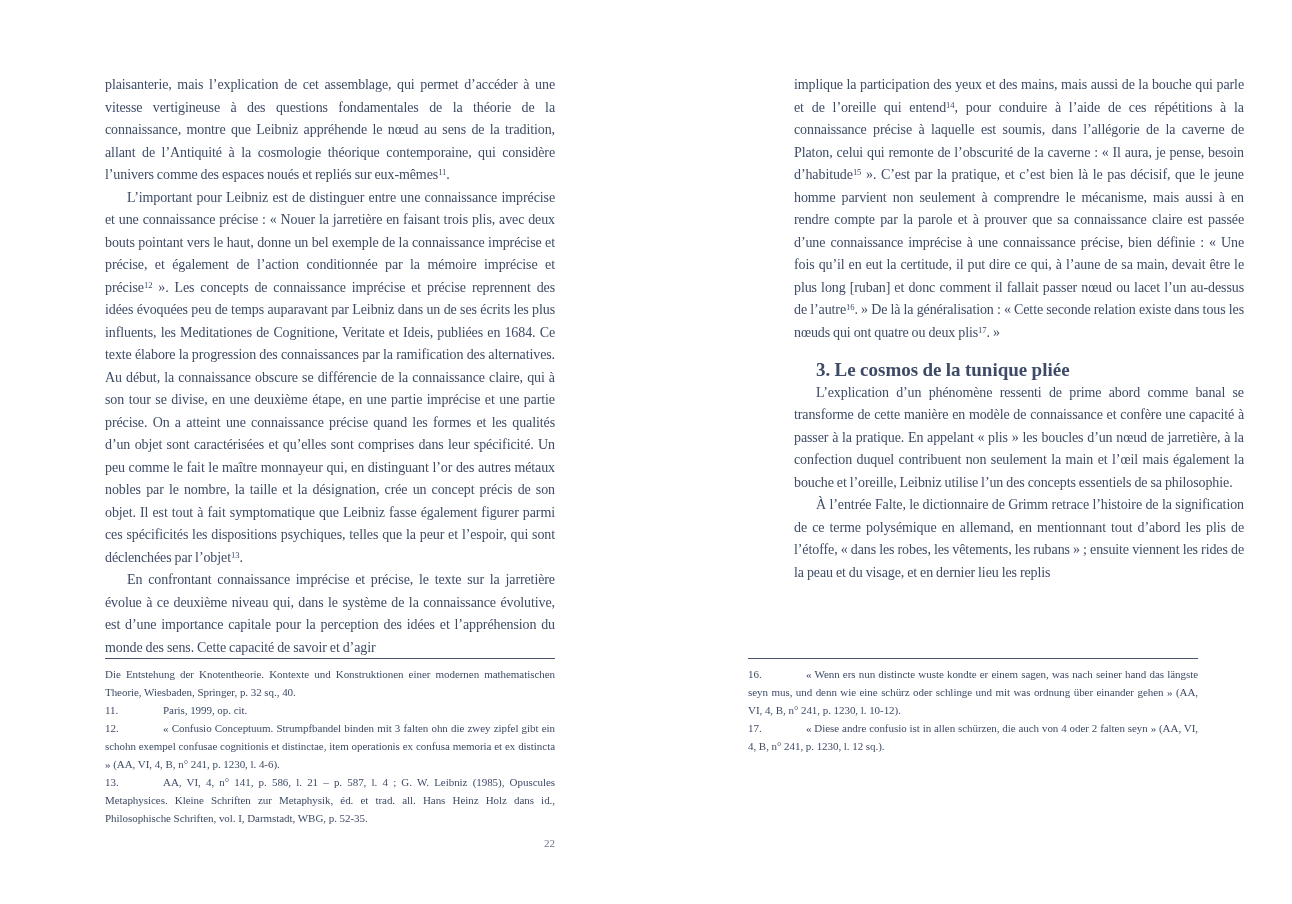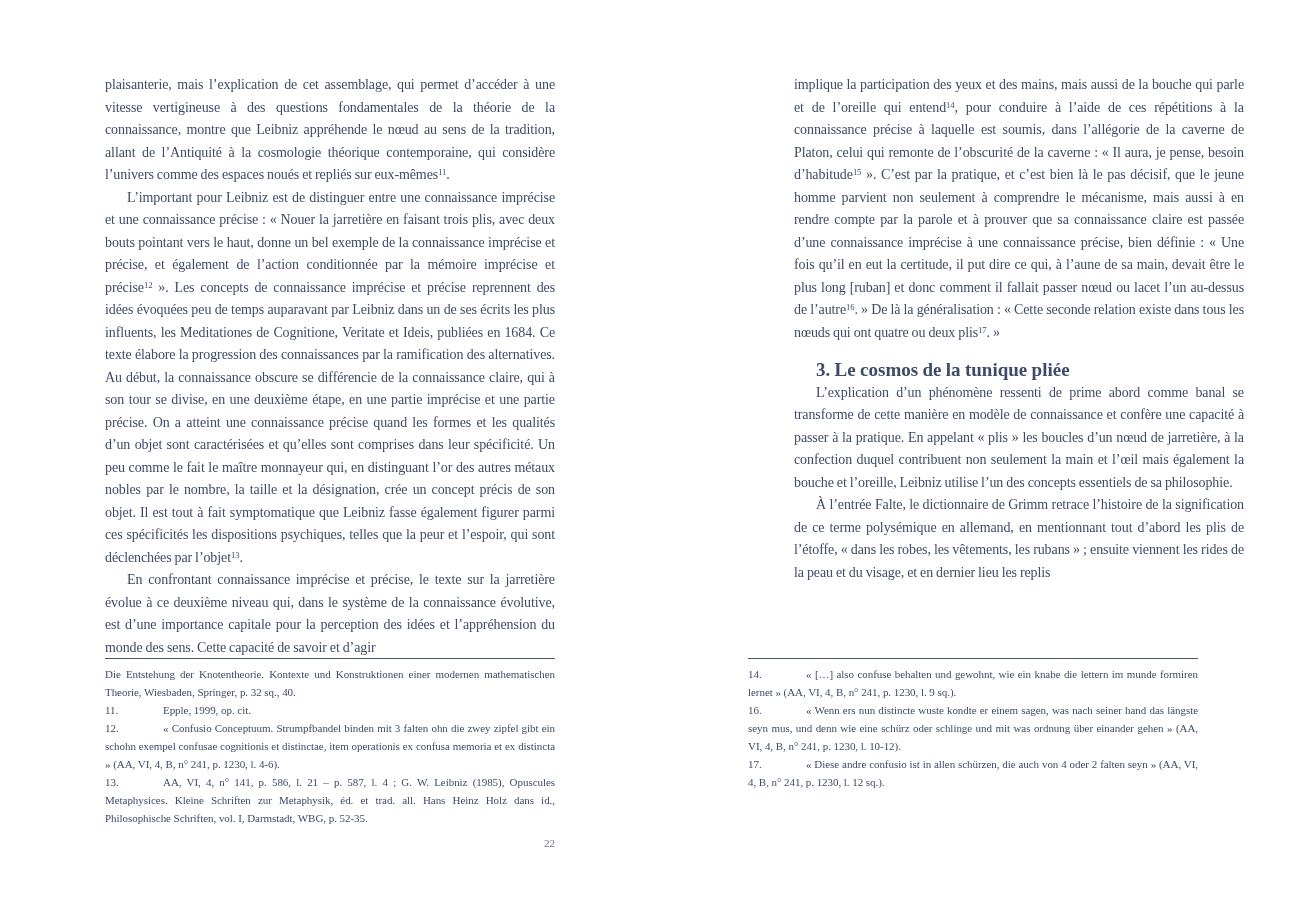--- a/index.html
+++ b/index.html
@@ -49,33 +49,32 @@
 
 <section class="page" id="page-left">
   <div class="body-text">
       <p class="para"><span>plaisanterie, mais l’explication de cet assemblage, qui permet d’accéder à une vitesse vertigineuse à des questions fondamentales de la théorie de la connaissance, montre que Leibniz appréhende le nœud au sens de la tradition, allant de l’Antiquité à la cosmologie théorique contemporaine, qui considère l’univers comme des espaces noués et repliés sur eux-mêmes</span><sup>11</sup><span>.</span></p>
       <p class="para indent"><span>L’important pour Leibniz est de distinguer entre une connaissance imprécise et une connaissance précise : « Nouer la jarretière en faisant trois plis, avec deux bouts pointant vers le haut, donne un bel exemple de la connaissance imprécise et précise, et également de l’action conditionnée par la mémoire imprécise et précise</span><sup>12</sup><span> ». Les concepts de connaissance </span><span class="it">imprécise</span><span> et </span><span class="it">précise</span><span> reprennent des idées évoquées peu de temps auparavant par Leibniz dans un de ses écrits les plus influents, les </span><span class="it">Meditationes de Cognitione, Veritate et Ideis,</span><span> publiées en 1684. Ce texte élabore la progression des connaissances par la ramification des alternatives. Au début, la connaissance </span><span class="it">obscure</span><span> se différencie de la connaissance </span><span class="it">claire</span><span>, qui à son tour se divise, en une deuxième étape, en une partie </span><span class="it">imprécise</span><span> et une partie </span><span class="it">précise</span><span>. On a atteint une connaissance </span><span class="it">précise</span><span> quand les formes et les qualités d’un objet sont caractérisées et qu’elles sont comprises dans leur spécificité. Un peu comme le fait le maître monnayeur qui, en distinguant l’or des autres métaux nobles par le nombre, la taille et la désignation, crée un </span><span class="it">concept précis</span><span> de son objet. Il est tout à fait symptomatique que Leibniz fasse également figurer parmi ces spécificités les dispositions psychiques, telles que la peur et l’espoir, qui sont déclenchées par l’objet</span><sup>13</sup><span>.</span></p>
       <p class="para indent"><span>En confrontant connaissance </span><span class="it">imprécise</span><span> et </span><span class="it">précise</span><span>, le texte sur la jarretière évolue à ce deuxième niveau qui, dans le système de la connaissance évolutive, est d’une importance capitale pour la perception des idées et l’appréhension du monde des sens. Cette capacité de savoir et d’agir</span></p>
     </div>
   <div class="fn-rule"></div>
   <div class="footnotes">
       <p class="footnote"><span class="it">Die Entstehung der Knotentheorie. Kontexte und Konstruktionen einer modernen mathematischen Theorie</span><span>, Wiesbaden, Springer, p. 32 </span><span class="it">sq.</span><span>, 40.</span></p>
-      <p class="footnote"><span class="fn-num">11.</span><span>Epple, 1999, </span><span class="it">op. cit.</span></p>
+      <p class="footnote"><span class="fn-num">11.</span><span>Paris, 1999, </span><span class="it">op. cit.</span></p>
       <p class="footnote"><span class="fn-num">12.</span><span>« Confusio Conceptuum. </span><span class="it">Strumpfbandel binden mit 3 falten ohn die zwey zipfel gibt ein schohn exempel</span><span> confusae cognitionis et distinctae, item operationis ex confusa memoria et ex distincta » (AA, VI, 4, B, n° 241, p. 1230, l. 4-6).</span></p>
       <p class="footnote"><span class="fn-num">13.</span><span>AA, VI, 4, n° 141, p. 586, l. 21 – p. 587, l. 4 ; G. W. Leibniz (1985), </span><span class="it">Opuscules Metaphysices. Kleine Schriften zur Metaphysik</span><span>, éd. et trad. all. Hans Heinz Holz dans id., </span><span class="it">Philosophische Schriften</span><span>, vol. I, Darmstadt, WBG, p. 52-35.</span></p>
     </div>
   <div class="pagenum">22</div>
 </section>
 
 <section class="page" id="page-right">
   <div class="body-text">
       <p class="para"><span>implique la participation des yeux et des mains, mais aussi de la bouche qui parle et de l’oreille qui entend</span><sup>14</sup><span>, pour conduire à l’aide de ces répétitions à la connaissance précise à laquelle est soumis, dans l’allégorie de la caverne de Platon, celui qui remonte de l’obscurité de la caverne : « Il aura, je pense, besoin d’habitude</span><sup>15</sup><span> ». C’est par la pratique, et c’est bien là le pas décisif, que le jeune homme parvient non seulement à comprendre le mécanisme, mais aussi à en rendre compte par la parole et à prouver que sa connaissance claire est passée d’une connaissance imprécise à une connaissance précise, bien définie : « Une fois qu’il en eut la certitude, il put dire ce qui, à l’aune de sa main, devait être le plus long [ruban] et donc comment il fallait passer nœud ou lacet l’un au-dessus de l’autre</span><sup>16</sup><span>. » De là la généralisation : « Cette seconde relation existe dans tous les nœuds qui ont quatre ou deux plis</span><sup>17</sup><span>. »</span></p>
       <p class="para heading"><span class="bd">3. Le cosmos de la tunique pliée</span></p>
       <p class="para indent"><span>L’explication d’un phénomène ressenti de prime abord comme banal se transforme de cette manière en modèle de connaissance et confère une capacité à passer à la pratique. En appelant « plis » les boucles d’un nœud de jarretière, à la confection duquel contribuent non seulement la main et l’œil mais également la bouche et l’oreille, Leibniz utilise l’un des concepts essentiels de sa philosophie.</span></p>
       <p class="para indent"><span>À l’entrée </span><span class="it">Falte</span><span>, le dictionnaire de Grimm retrace l’histoire de la signification de ce terme polysémique en allemand, en mentionnant tout d’abord les </span><span class="it">plis</span><span> de l’étoffe, « dans les robes, les vêtements, les rubans » ; ensuite viennent les </span><span class="it">rides</span><span> de la peau et du visage, et en dernier lieu les </span><span class="it">replis</span></p>
     </div>
   <div class="fn-rule"></div>
   <div class="footnotes">
-      <p class="footnote"><span class="fn-num">14.</span><span>« […] </span><span class="it">also</span><span> confuse </span><span class="it">behalten und gewohnt, wie ein knabe die lettern im munde formiren lernet</span><span> » (AA, VI, 4, B, n° 241, p. 1230, l. 9 </span><span class="it">sq.</span><span>).</span></p>
       <p class="footnote"><span class="fn-num">16.</span><span>« </span><span class="it">Wenn ers nun</span><span> distincte </span><span class="it">wuste kondte er einem sagen, was nach seiner hand das längste seyn mus, und denn wie eine schürz oder schlinge und mit was ordnung über einander gehen</span><span> » (AA, VI, 4, B, n° 241, p. 1230, l. 10-12).</span></p>
       <p class="footnote"><span class="fn-num">17.</span><span>« </span><span class="it">Diese andre</span><span> confusio </span><span class="it">ist in allen schürzen, die auch von 4 oder 2 falten seyn</span><span> » (AA, VI, 4, B, n° 241, p. 1230, l. 12 </span><span class="it">sq.</span><span>).</span></p>
     </div>
 </section>
 
 </body></html>

